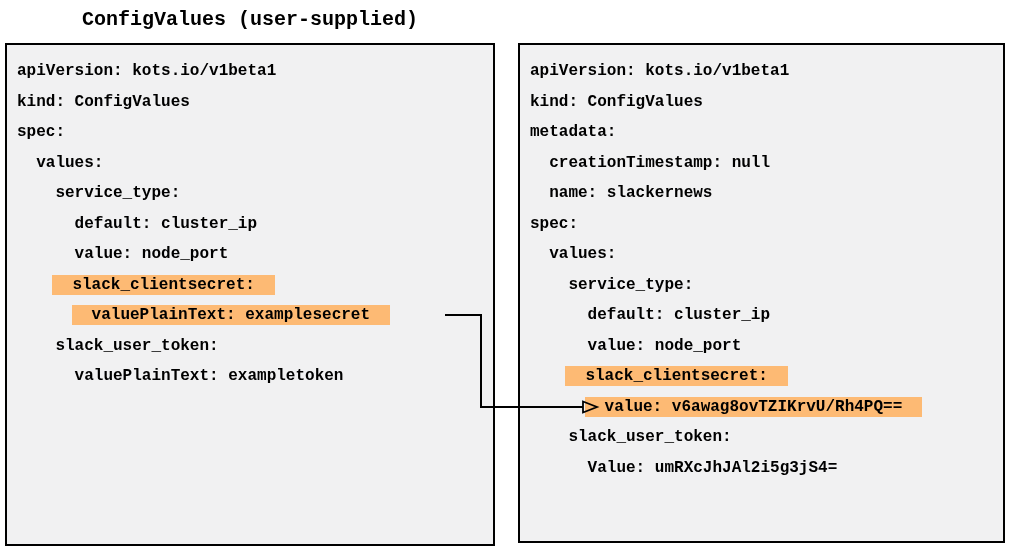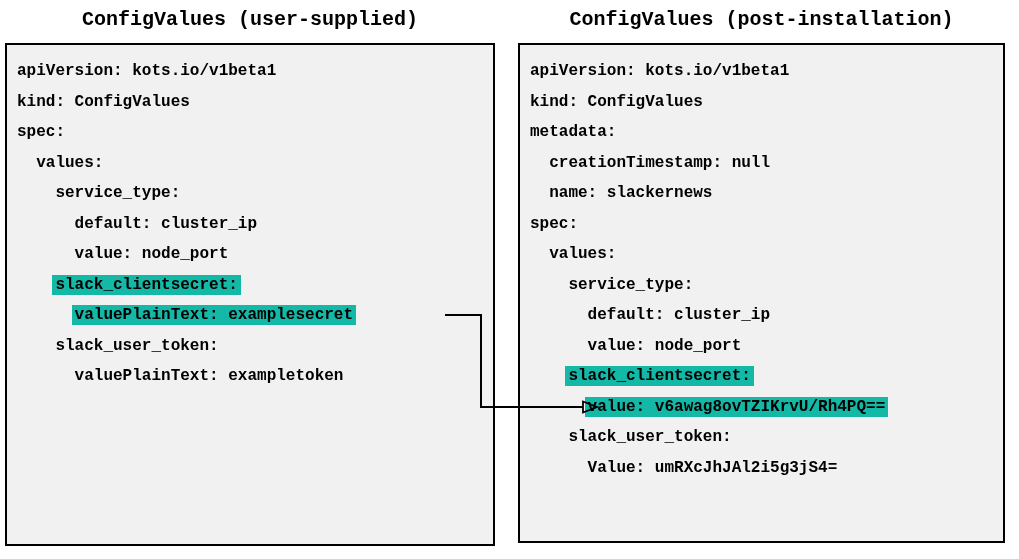--- a/index.html
+++ b/index.html
@@ -31,40 +31,39 @@
     border: 2px solid #000000;
     padding: 11px 4px 0 10px;
     font-size: 16px;
     line-height: 30.5px;
     white-space: pre;
   }
   .panel-left  { left: 5px;   width: 490px; height: 503px; }
   .panel-right { left: 518px; width: 487px; height: 500px; }
   .code-line { white-space: pre; height: 30.5px; }
   .hl {
-    background: #14b8a6;
-    padding: 1px 3px;
+    background: #fdba74;
+    padding: 1px 20px;
     margin: -1px -3px;
   }
   .connector-svg {
     position: absolute;
     left: 0; top: 0;
     width: 1019px; height: 559px;
     pointer-events: none;
     z-index: 5;
   }
 </style>
 </head>
 <body>
 
 <div class="canvas">
 
   <div class="panel-title title-left">ConfigValues (user-supplied)</div>
 
-  <div class="panel-title title-right">ConfigValues (post-installation)</div>
 
   <div class="panel panel-left"><div class="code-line"><span></span><span>apiVersion: kots.io/v1beta1</span></div><div class="code-line"><span></span><span>kind: ConfigValues</span></div><div class="code-line"><span></span><span>spec:</span></div><div class="code-line"><span>  </span><span>values:</span></div><div class="code-line"><span>    </span><span>service_type:</span></div><div class="code-line"><span>      </span><span>default: cluster_ip</span></div><div class="code-line"><span>      </span><span>value: node_port</span></div><div class="code-line"><span>    </span><span class="hl">slack_clientsecret:</span></div><div class="code-line"><span>      </span><span class="hl">valuePlainText: examplesecret</span></div><div class="code-line"><span>    </span><span>slack_user_token:</span></div><div class="code-line"><span>      </span><span>valuePlainText: exampletoken</span></div></div>
 
   <div class="panel panel-right"><div class="code-line"><span></span><span>apiVersion: kots.io/v1beta1</span></div><div class="code-line"><span></span><span>kind: ConfigValues</span></div><div class="code-line"><span></span><span>metadata:</span></div><div class="code-line"><span>  </span><span>creationTimestamp: null</span></div><div class="code-line"><span>  </span><span>name: slackernews</span></div><div class="code-line"><span></span><span>spec:</span></div><div class="code-line"><span>  </span><span>values:</span></div><div class="code-line"><span>    </span><span>service_type:</span></div><div class="code-line"><span>      </span><span>default: cluster_ip</span></div><div class="code-line"><span>      </span><span>value: node_port</span></div><div class="code-line"><span>    </span><span class="hl">slack_clientsecret:</span></div><div class="code-line"><span>      </span><span class="hl">value: v6awag8ovTZIKrvU/Rh4PQ==</span></div><div class="code-line"><span>    </span><span>slack_user_token:</span></div><div class="code-line"><span>      </span><span>Value: umRXcJhJAl2i5g3jS4=</span></div></div>
 
   <svg class="connector-svg" viewBox="0 0 1019 559" aria-hidden="true">
     <polyline points="445,315 481,315 481,407 583,407" fill="none" stroke="#000000" stroke-width="2"></polyline>
     <path d="M 583,401.5 L 597,407 L 583,412.5 Z" fill="none" stroke="#000000" stroke-width="1.8"></path>
   </svg>
 

